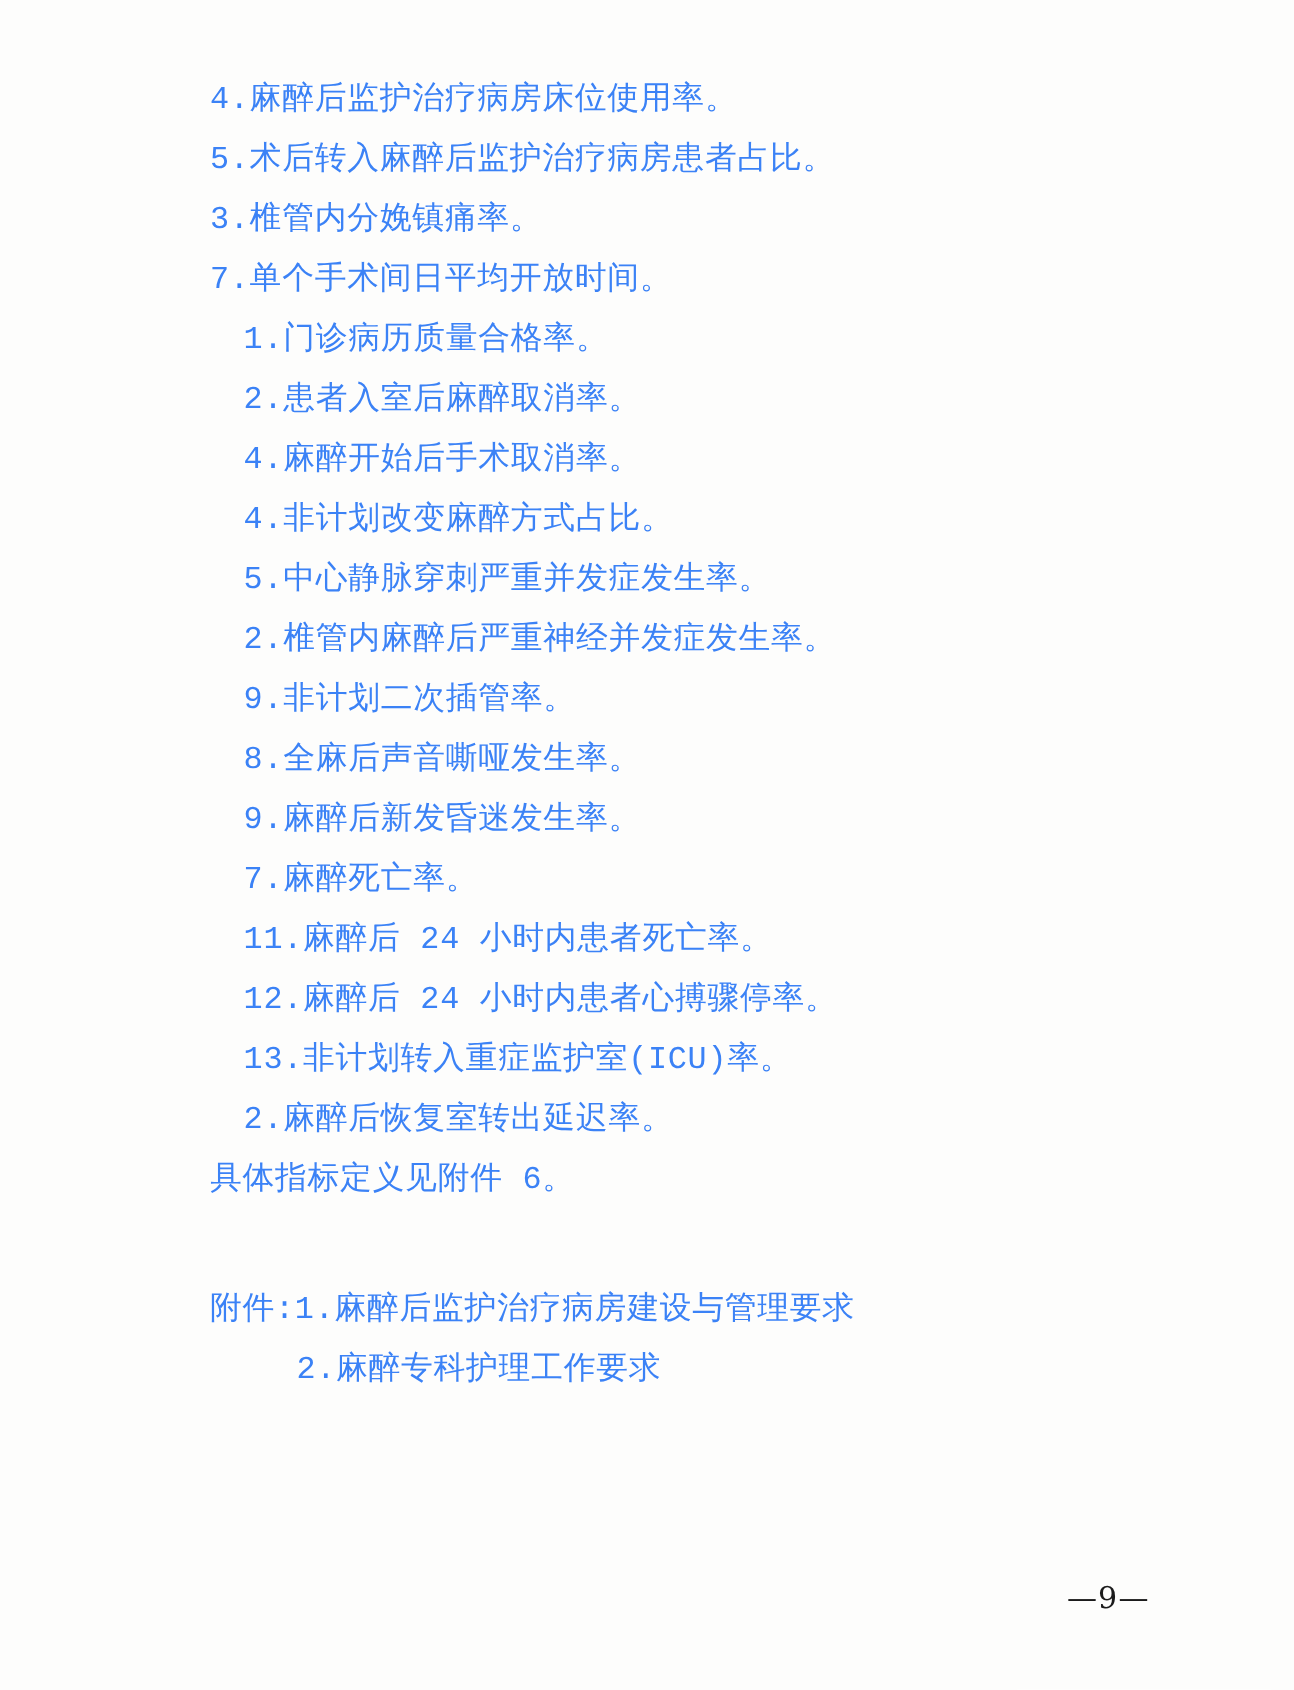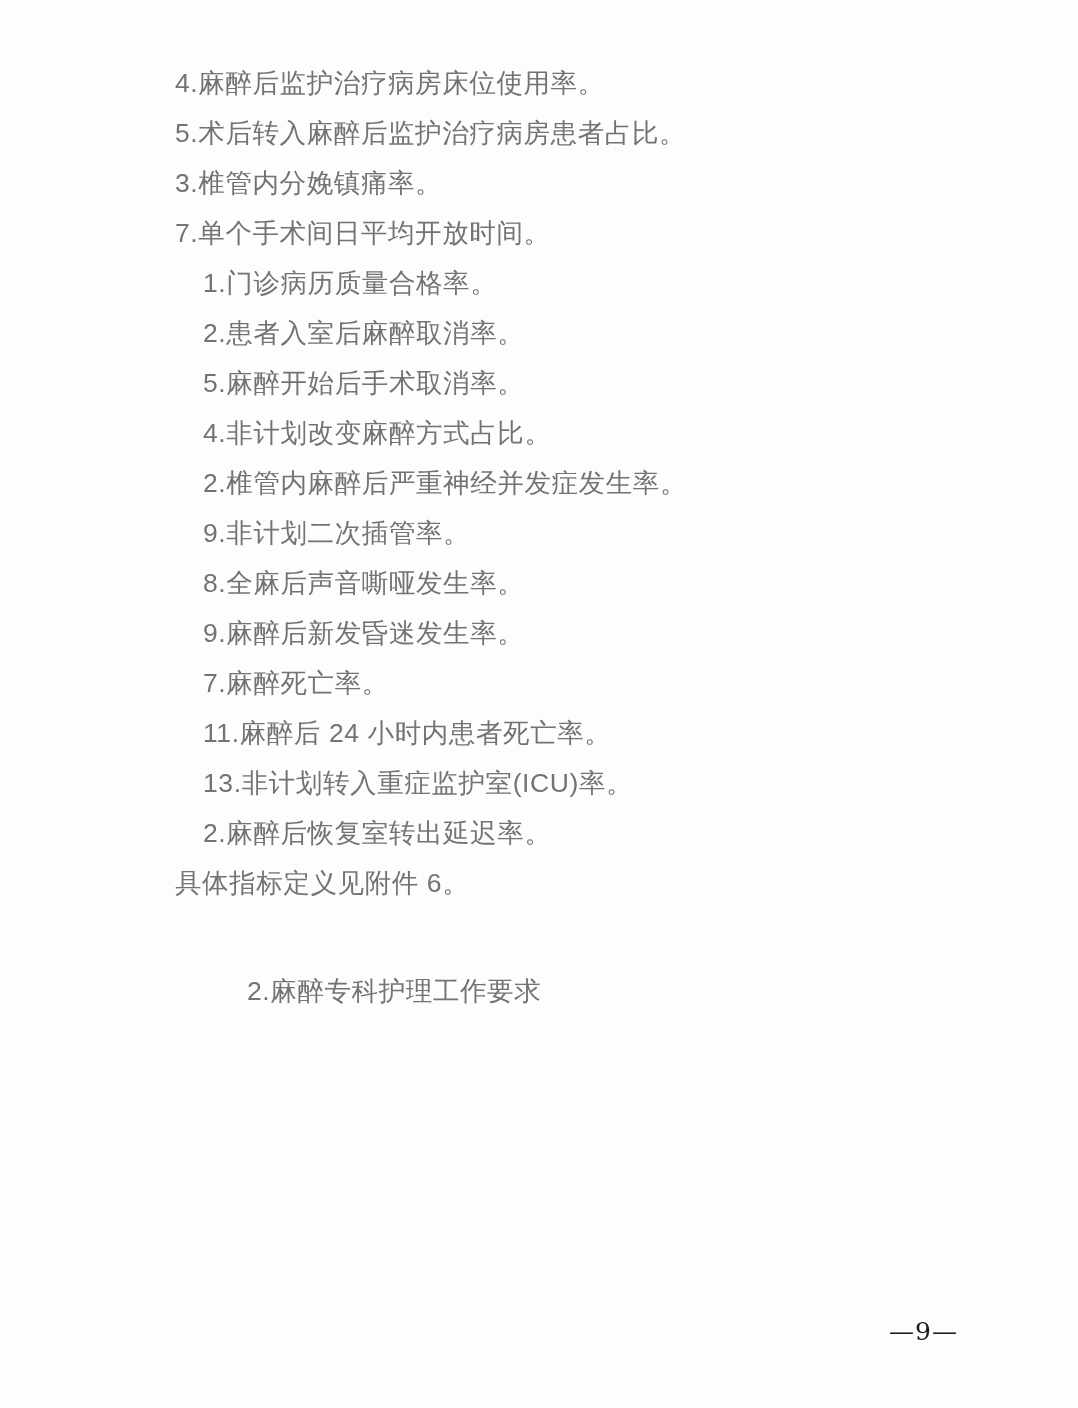--- a/index.html
+++ b/index.html
@@ -24,23 +24,23 @@
   .content {
     position: absolute;
     left: 175px;
     top: 58px;
     width: 790px;
   }
   .line {
     font-size: 26.5px;
     line-height: 50px;
     letter-spacing: 0.6px;
-    color: #737373;
+    color: #3b82f6;
     white-space: pre;
-    font-family: Liberation Sans, sans-serif;
+    font-family: Liberation Mono, monospace;
   }
   .indent-1 {
     padding-left: 0px;
   }
   .indent-2 {
     padding-left: 28px;
   }
   .blank {
     height: 58px;
   }
@@ -65,36 +65,39 @@
   <div class="content">
 
     <div class="line indent-1">4.麻醉后监护治疗病房床位使用率。</div>
     <div class="line indent-1">5.术后转入麻醉后监护治疗病房患者占比。</div>
     <div class="line indent-1">3.椎管内分娩镇痛率。</div>
     <div class="line indent-1">7.单个手术间日平均开放时间。</div>
 
 
     <div class="line indent-2">1.门诊病历质量合格率。</div>
     <div class="line indent-2">2.患者入室后麻醉取消率。</div>
-    <div class="line indent-2">5.麻醉开始后手术取消率。</div>
+    <div class="line indent-2">4.麻醉开始后手术取消率。</div>
     <div class="line indent-2">4.非计划改变麻醉方式占比。</div>
+    <div class="line indent-2">5.中心静脉穿刺严重并发症发生率。</div>
     <div class="line indent-2">2.椎管内麻醉后严重神经并发症发生率。</div>
     <div class="line indent-2">9.非计划二次插管率。</div>
     <div class="line indent-2">8.全麻后声音嘶哑发生率。</div>
     <div class="line indent-2">9.麻醉后新发昏迷发生率。</div>
     <div class="line indent-2">7.麻醉死亡率。</div>
     <div class="line indent-2">11.麻醉后 24 小时内患者死亡率。</div>
+    <div class="line indent-2">12.麻醉后 24 小时内患者心搏骤停率。</div>
     <div class="line indent-2">13.非计划转入重症监护室(ICU)率。</div>
     <div class="line indent-2">2.麻醉后恢复室转出延迟率。</div>
 
     <div class="line indent-1">具体指标定义见附件 6。</div>
 
     <div class="blank"></div>
 
     <div class="attach-block">
+      <div class="line indent-1">附件:1.麻醉后监护治疗病房建设与管理要求</div>
       <div class="line attach-line-2">2.麻醉专科护理工作要求</div>
     </div>
 
   </div>
 
   <div class="pn-inner">
     <span class="dash">—</span><span>9</span><span class="dash">—</span>
   </div>
 </div>
 

